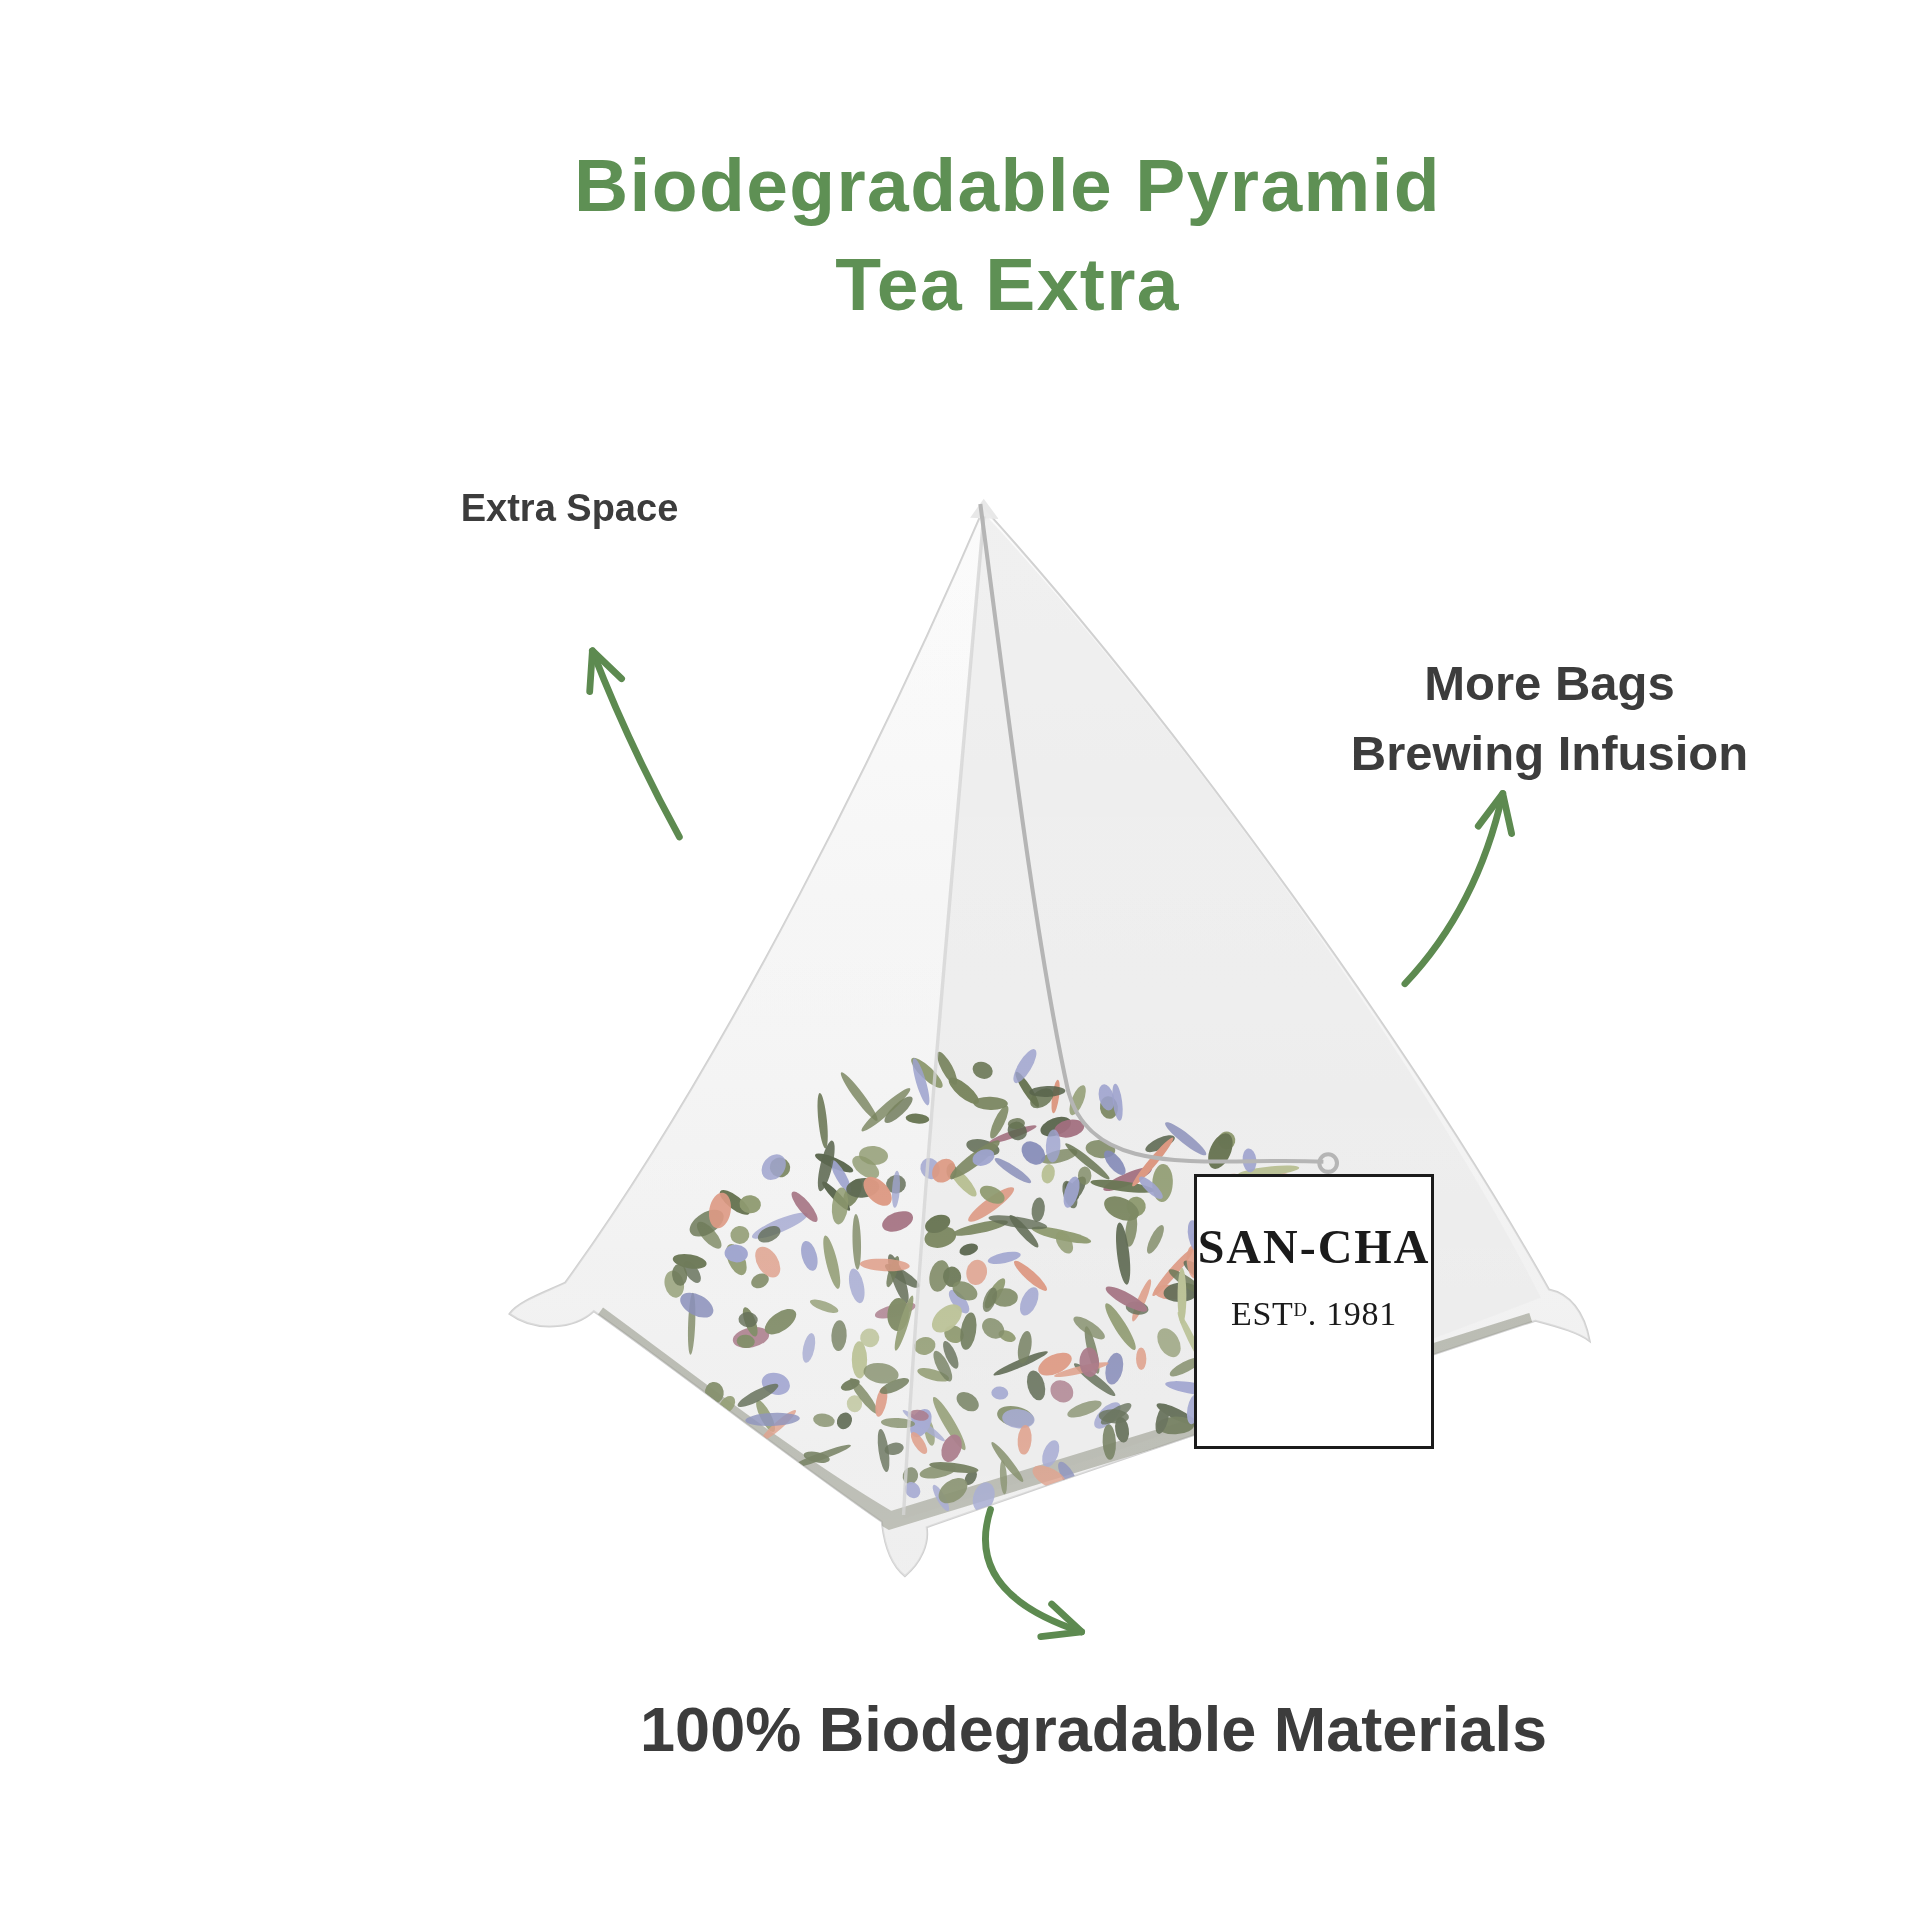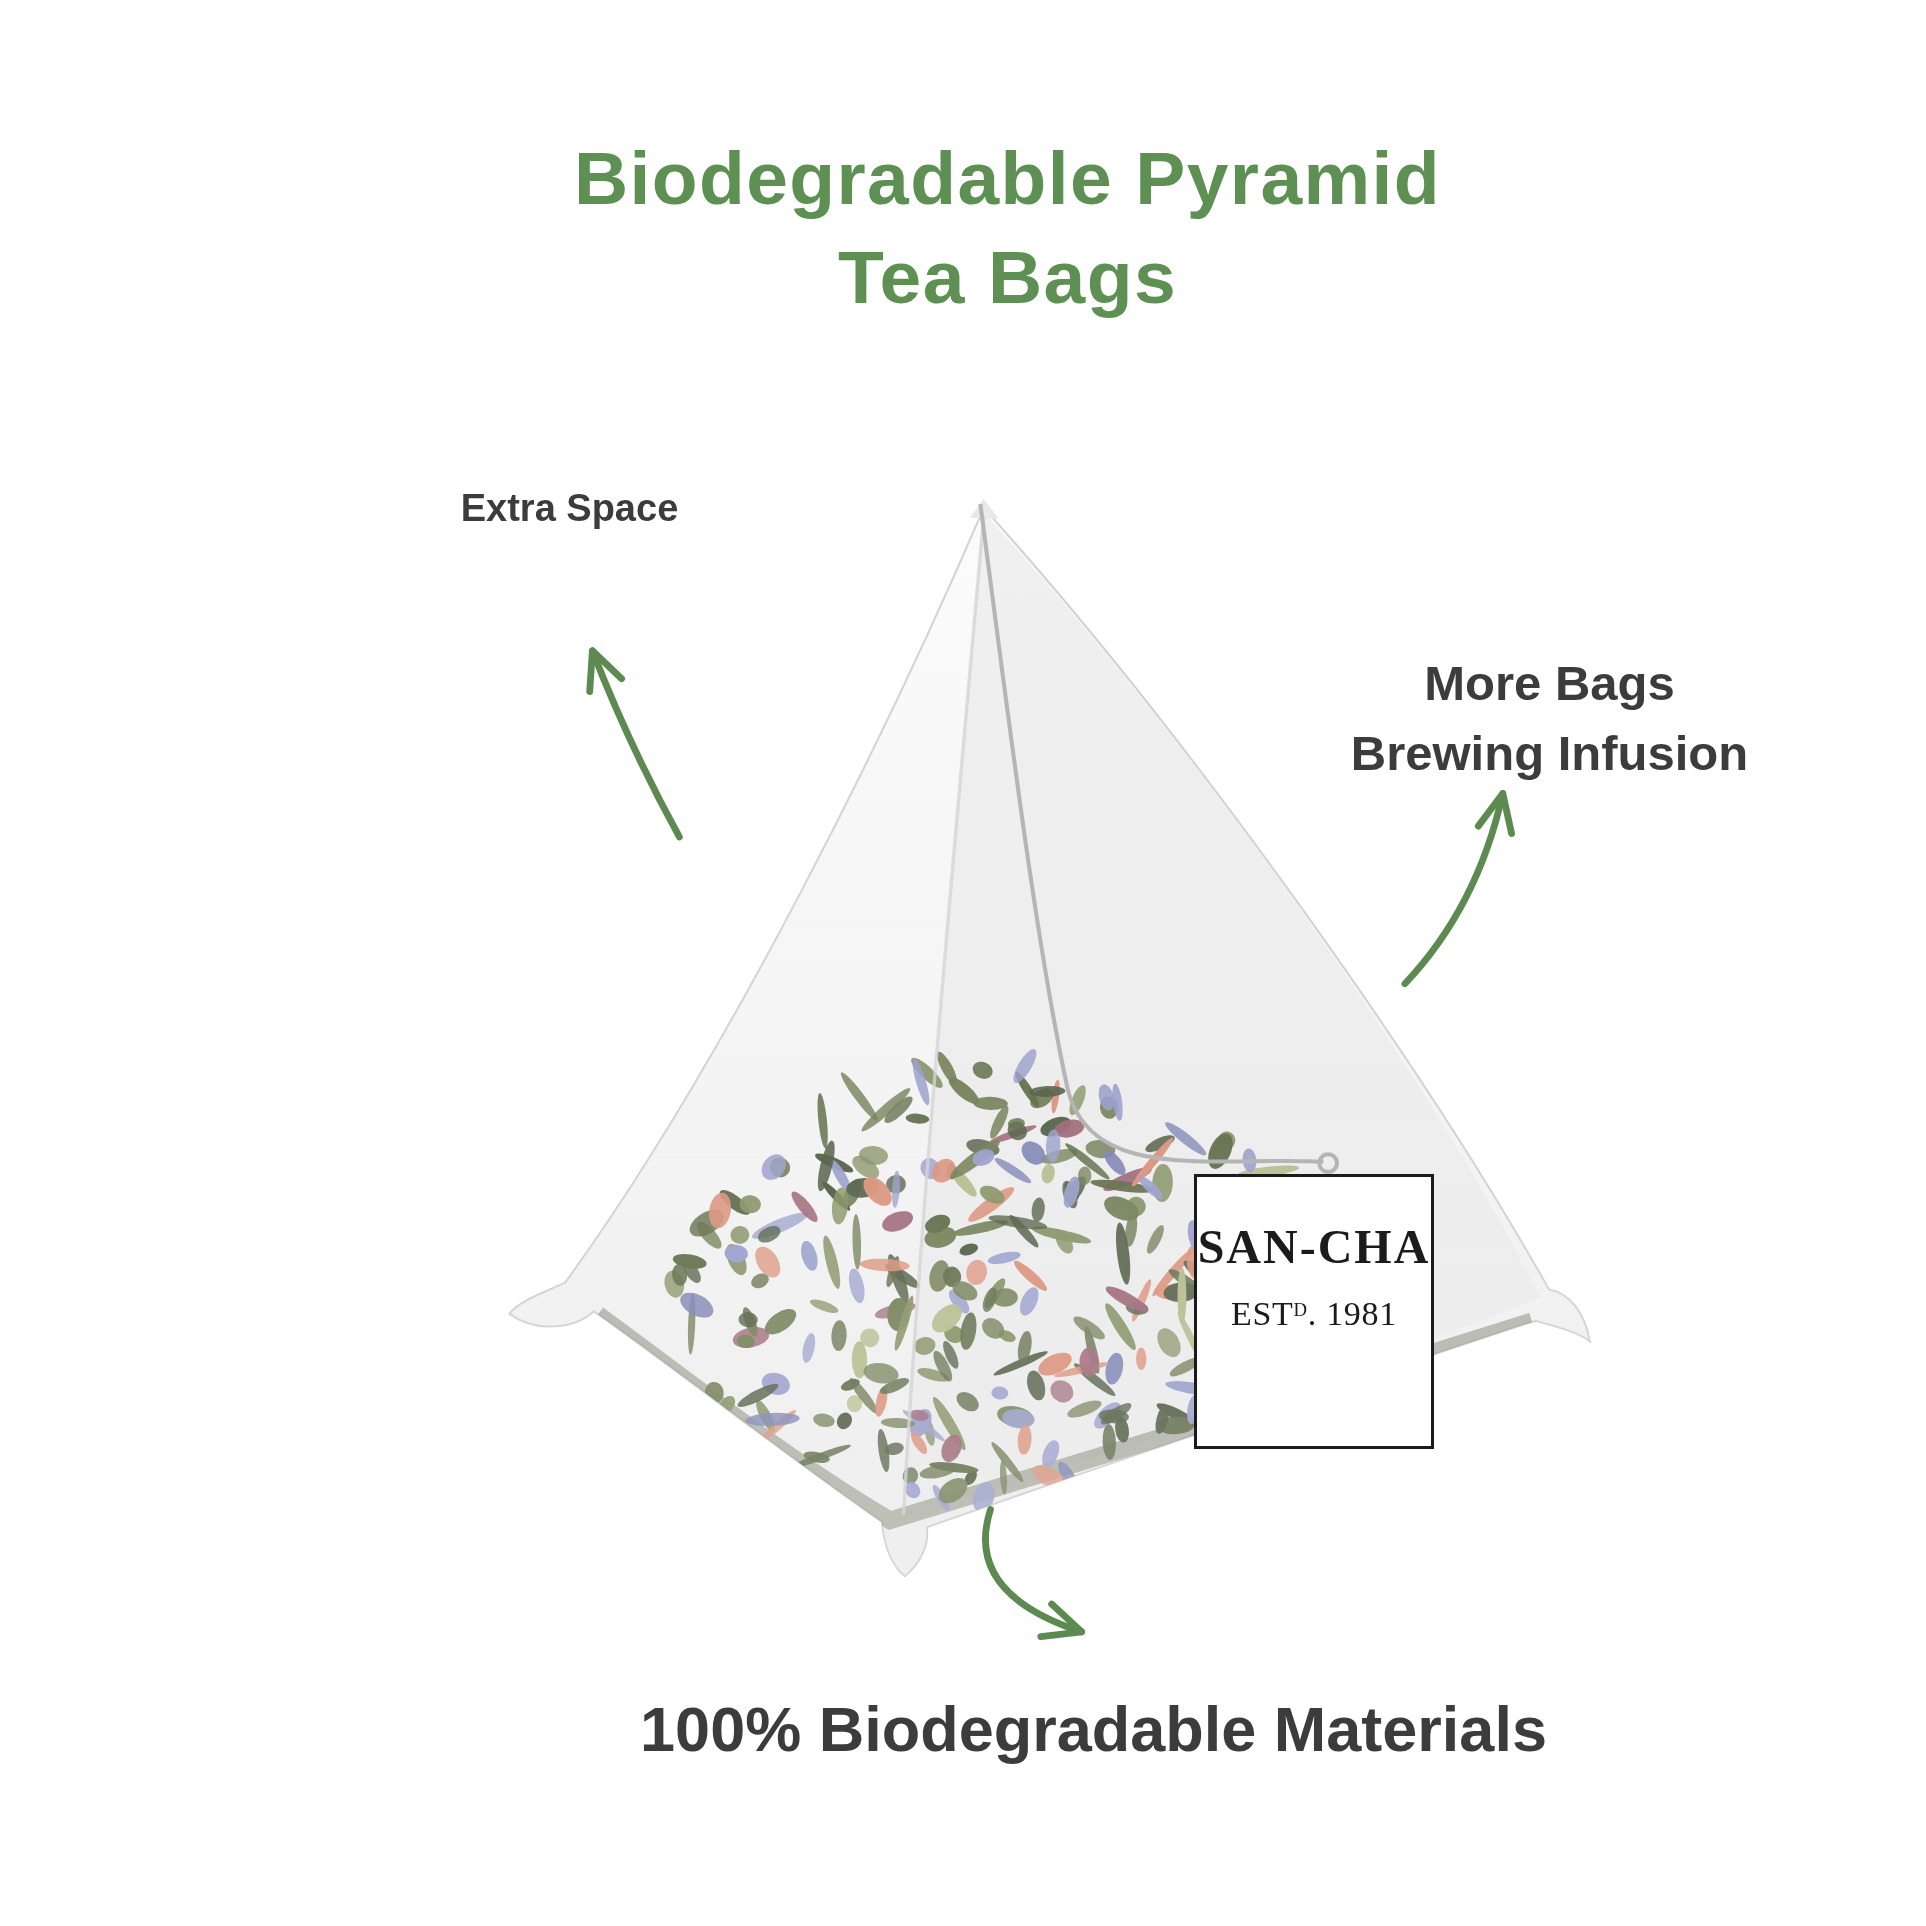--- a/index.html
+++ b/index.html
@@ -1,20 +1,20 @@
 <!DOCTYPE html>
 <html style="--green: #5e9054; --arrow: #5d8a50; --text-dark: #3c3c3c; --tag-text: #1b1b1b;font-size:11px"><head>
 <meta charset="utf-8">
 <style>
   html,body{margin:0;padding:0;background:#ffffff;}
   body{width:1926px;height:1926px;overflow:hidden;font-family:"Liberation Sans",sans-serif;}
   #canvas{position:relative;width:1926px;height:1926px;background:#ffffff;}
   #art{position:absolute;left:0;top:0;z-index:1;}
   .txt{position:absolute;z-index:2;text-align:center;}
-  .title{left:192px;top:129px;width:1631px;color:var(--green,#5e9054);
+  .title{left:192px;top:136px;width:1631px;color:var(--green,#5e9054);
          font-size:75px;font-weight:bold;line-height:1.32;letter-spacing:1.4px;}
   .ann{color:var(--text-dark,#3c3c3c);font-weight:bold;line-height:1.42;}
   .ann-left{left:162px;top:482px;width:815px;font-size:38px;}
   .ann-right{left:1210px;top:649px;width:679px;font-size:49px;}
   .ann-bottom{left:258px;top:1692px;width:1671px;font-size:63px;line-height:1.2;}
   .arrow{stroke:var(--arrow,#5d8a50);stroke-width:10;fill:none;stroke-linecap:round;stroke-linejoin:round;}
   .tag{position:absolute;z-index:3;left:1194px;top:1174px;width:240px;height:275px;
        box-sizing:border-box;background:#ffffff;border:3.4px solid #1b1b1b;
        text-align:center;font-family:"Liberation Serif",serif;color:var(--tag-text,#1b1b1b);
        padding-top:42px;}
@@ -344,21 +344,21 @@
       <path class="arrow" d="M 2212 1168 L 2176 1216 M 2212 1168 L 2225 1227"></path>
     </g>
     <g>
       <path class="arrow" d="M 1458 2222 Q 1418 2345 1592 2402"></path>
       <path class="arrow" d="M 1592 2402 L 1548 2361 M 1592 2402 L 1532 2409"></path>
     </g>
   </svg>
 
   <div class="txt title">
     <div>Biodegradable Pyramid</div>
-    <div>Tea Bags</div>
+    <div>Tea Extra</div>
   </div>
 
   <div class="txt ann ann-left">
     <div>Extra Space</div>
   </div>
 
   <div class="txt ann ann-right">
     <div>More Bags</div>
     <div>Brewing Infusion</div>
   </div>

